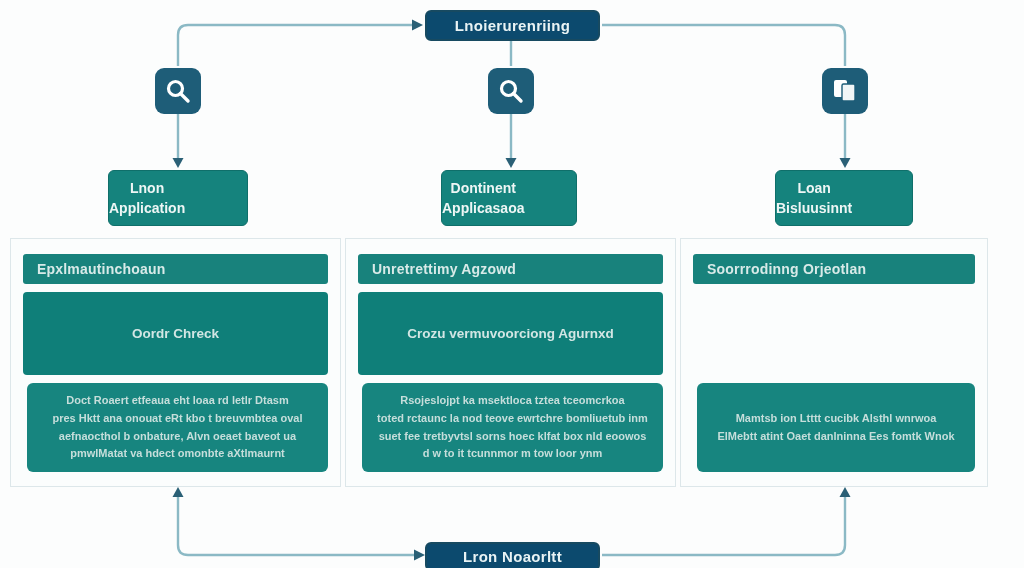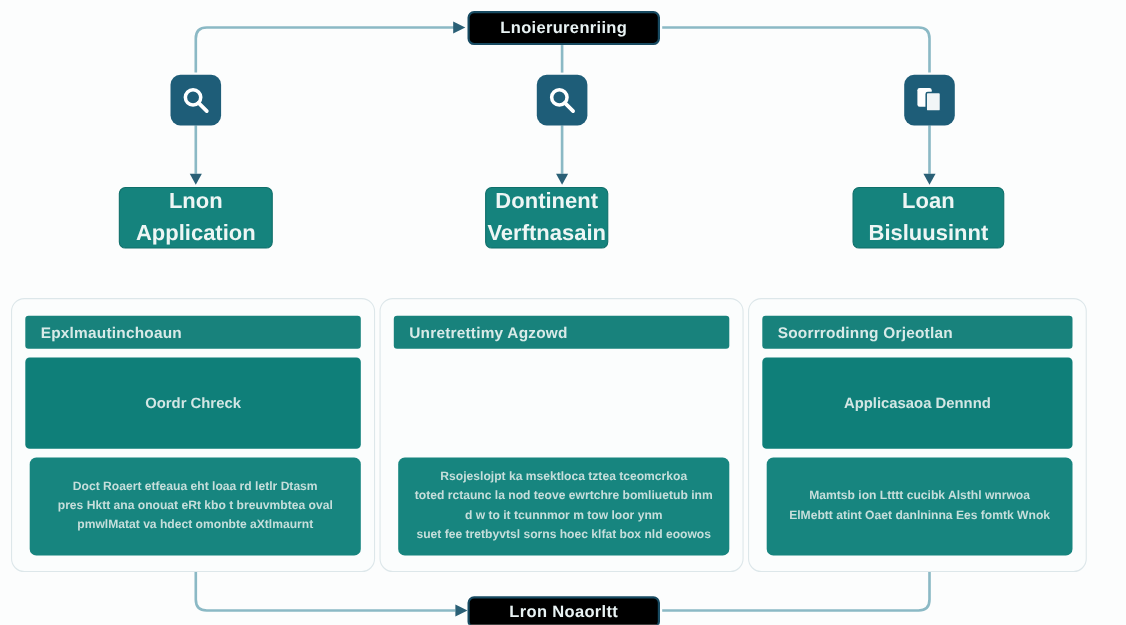--- a/index.html
+++ b/index.html
@@ -4,47 +4,46 @@
 <style>
   html,body{margin:0;padding:0;}
   body{
     width:1024px;height:568px;overflow:hidden;position:relative;
     background:#fcfdfd;
     font-family:"Liberation Sans", sans-serif;
   }
   
   .pill{
     position:absolute;
-    background:#000000;border:2px solid #174a61;border-radius:6px;
+    background:#0c4a6e;border:2px solid #174a61;border-radius:6px;
     color:#e9f3f4;font-weight:bold;font-size:15px;letter-spacing:.3px;
     display:flex;align-items:center;justify-content:center;
     box-sizing:border-box;
   }
   #top-node{left:425px;top:10px;width:175px;height:31px;}
   #bottom-node{left:425px;top:542px;width:175px;height:29px;}
   
   .icon-box{
     position:absolute;width:46px;height:46px;top:68px;
     background:#1e5d78;border-radius:9px;
     display:flex;align-items:center;justify-content:center;
   }
   
   .label-box{
     position:absolute;top:170px;height:56px;
     background:#15837d;border:1px solid #0f6f6a;border-radius:6px;
-    color:#eef6f5;font-weight:bold;font-size:20px;line-height:1.45;
-    display:flex;align-items:center;justify-content:center;text-align:center;
+    color:#eef6f5;font-weight:bold;font-size:14px;line-height:1.45;
+    display:flex;align-items:center;justify-content:flex-start;text-align:center;
     box-sizing:border-box;
   }
   
   .panel{
     position:absolute;top:238px;height:249px;
-    background:#fbfdfd;border:1px solid #dde7ea;border-radius:12px;
+    background:#fbfdfd;border:1px solid #dde7ea;border-radius:0;
     box-sizing:border-box;
-    margin-top:33px;
   }
   .panel-header{
     position:absolute;left:12px;right:12px;top:15px;height:30px;
     background:#18827c;border-radius:3px;
     color:#d8eae8;font-weight:bold;font-size:14px;letter-spacing:.2px;
     display:flex;align-items:center;padding-left:14px;box-sizing:border-box;
   }
   .panel-main{
     position:absolute;left:12px;right:12px;top:53px;height:83px;
     background:#0f7f79;border-radius:4px;
@@ -108,56 +107,57 @@
     <rect x="12" y="8" width="13" height="17" rx="1.5" fill="#f2f6f7" stroke="#1e5d78" stroke-width="1.4"></rect>
   </svg>
 </div>
 
 <div class="label-box" style="left:108px;width:140px;">
   <div>
     <div>Lnon</div>
     <div>Application</div>
   </div>
 </div>
-<div class="label-box" style="left:441px;width:112px;">
+<div class="label-box" style="left:441px;width:136px;">
   <div>
     <div>Dontinent</div>
-    <div>Verftnasain</div>
+    <div>Applicasaoa</div>
   </div>
 </div>
 <div class="label-box" style="left:775px;width:138px;">
   <div>
     <div>Loan</div>
     <div>Bisluusinnt</div>
   </div>
 </div>
 
 <div class="panel" style="left:10px;width:331px;">
   <div class="panel-header">Epxlmautinchoaun</div>
   <div class="panel-main">Oordr Chreck</div>
   <div class="panel-body">
     <div>Doct Roaert etfeaua eht loaa rd letlr Dtasm</div>
     <div>pres Hktt ana onouat eRt kbo t breuvmbtea oval</div>
+    <div>aefnaocthol b onbature, Alvn oeaet baveot ua</div>
     <div>pmwlMatat va hdect omonbte aXtlmaurnt</div>
   </div>
 </div>
 
 <div class="panel" style="left:345px;width:331px;">
   <div class="panel-header">Unretrettimy Agzowd</div>
+  <div class="panel-main">Crozu vermuvoorciong Agurnxd</div>
   <div class="panel-body">
     <div>Rsojeslojpt ka msektloca tztea tceomcrkoa</div>
     <div>toted rctaunc la nod teove ewrtchre bomliuetub inm</div>
+    <div>suet fee tretbyvtsl sorns hoec klfat box nld eoowos</div>
     <div>d w to it tcunnmor m tow loor ynm</div>
-    <div>suet fee tretbyvtsl sorns hoec klfat box nld eoowos</div>
   </div>
 </div>
 
 <div class="panel" style="left:680px;width:308px;">
   <div class="panel-header">Soorrrodinng Orjeotlan</div>
-  <div class="panel-main">Applicasaoa Dennnd</div>
   <div class="panel-body">
     <div>Mamtsb ion Ltttt cucibk Alsthl wnrwoa</div>
     <div>ElMebtt atint Oaet danlninna Ees fomtk Wnok</div>
   </div>
 </div>
 
 <div class="pill" id="bottom-node">
   <span>Lron Noaorltt</span>
 </div>
 

